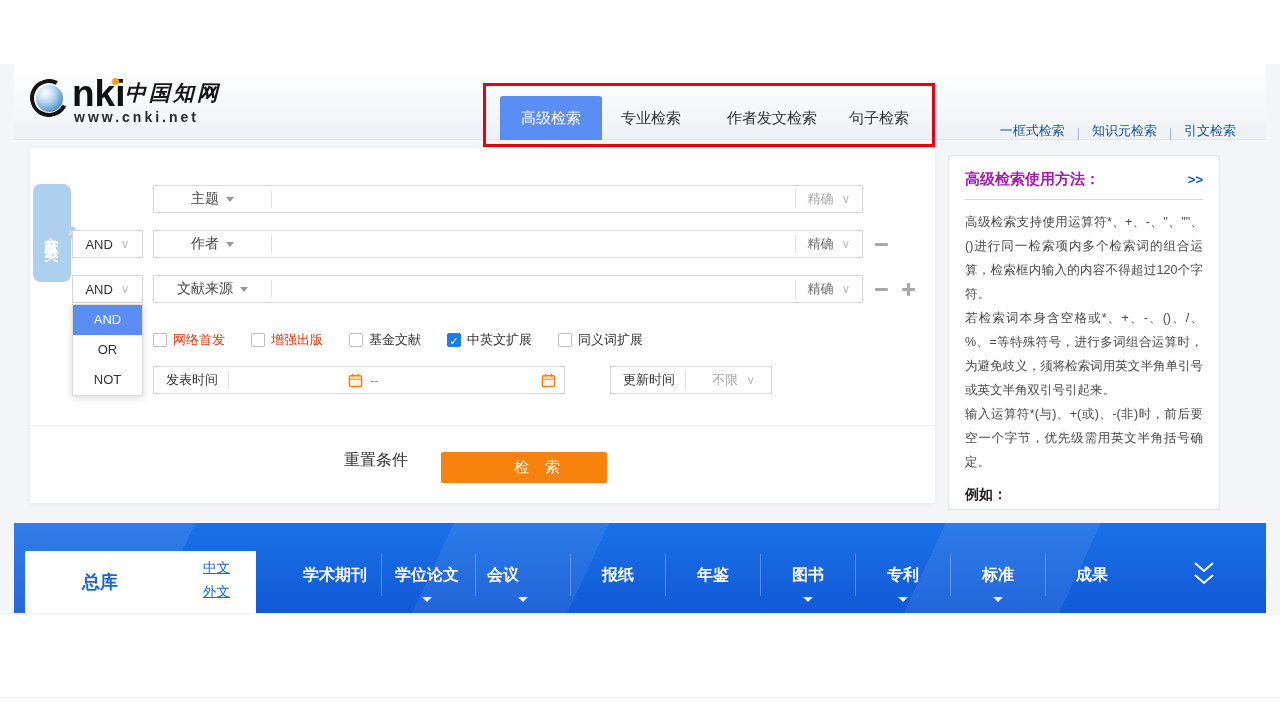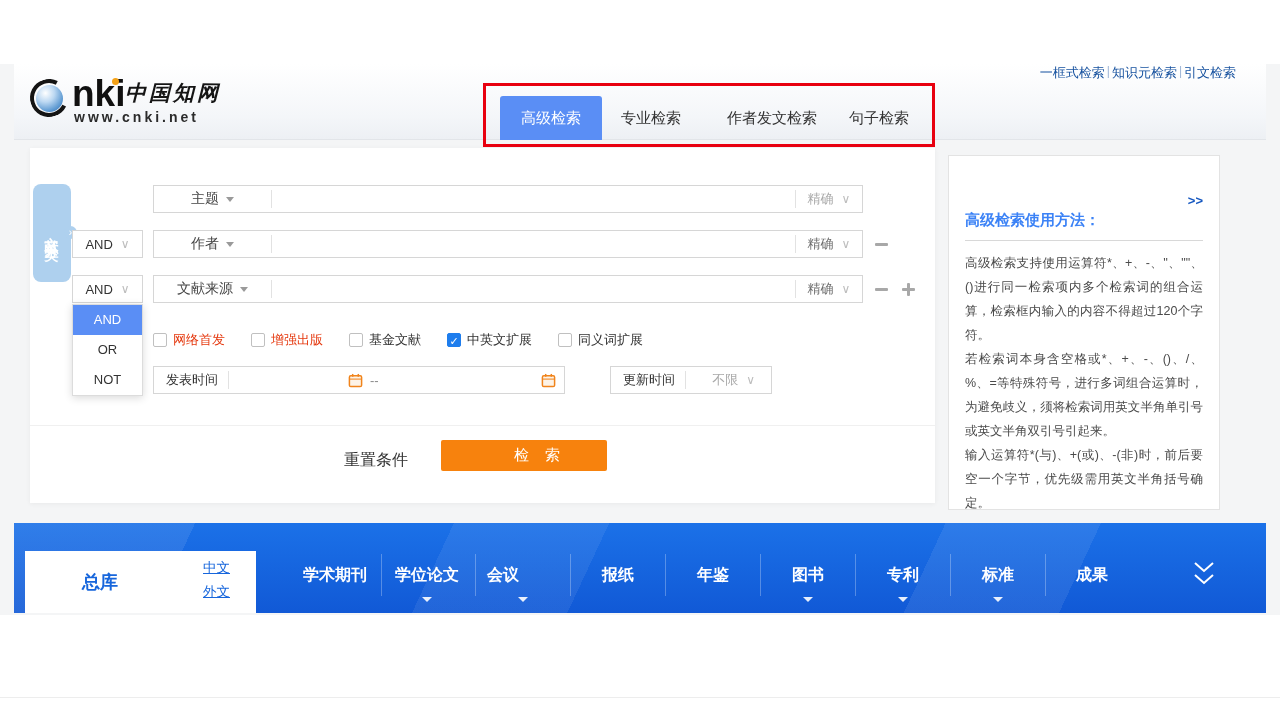--- a/index.html
+++ b/index.html
@@ -22,21 +22,21 @@
              font-weight:bold; font-size:21px; color:#151515; letter-spacing:3px; }
   .logo-url { position:absolute; left:44px; top:33px; font-size:14px; font-weight:bold; color:#2b2b2b; letter-spacing:3px; }
 
   .tab-active { position:absolute; left:486px; top:32px; width:102px; height:44px; background:#5a8ef5;
                 border-radius:3px 3px 0 0; color:#fff; font-size:15px; display:flex; align-items:center;
                 justify-content:center; cursor:pointer; }
   .tab { position:absolute; top:32px; height:44px; line-height:44px; color:#333; font-size:15px;
          text-align:center; transform:translateX(-50%); cursor:pointer; white-space:nowrap; }
   .t2 { left:637px; } .t3 { left:758px; } .t4 { left:865px; }
 
-  .hlinks { position:absolute; right:30px; top:0; height:76px; display:flex; align-items:flex-start; gap:2px;
+  .hlinks { position:absolute; right:30px; top:0; height:76px; display:flex; align-items:flex-end; gap:12px;
             font-size:13px; color:#15509e; }
   .hlinks .lnk { cursor:pointer; white-space:nowrap; }
   .hlinks .sep { color:#9db4d6; font-size:12px; }
 
   .red-box { position:absolute; left:483px; top:83px; width:452px; height:64px;
              border:3px solid #e8000f; z-index:30; pointer-events:none; }
 
   
   .card { position:absolute; left:30px; top:148px; width:905px; height:355px; background:#fff;
           box-shadow:0 1px 5px rgba(0,0,0,0.05); }
@@ -90,29 +90,29 @@
 
   .updbox { position:absolute; left:580px; top:218px; width:162px; height:28px; border:1px solid #d6d6d6;
             background:#fff; display:flex; align-items:center; }
   .updbox .dlabel { padding-left:12px; font-size:13px; color:#333; white-space:nowrap; }
   .updbox .vsep { margin:0 12px 0 10px; }
   .updbox .val { color:#a9a9a9; font-size:13px; margin-right:8px; }
   .updbox .caret { color:#bdbdbd; font-size:12px; }
 
   .card-div { position:absolute; left:0; top:277px; width:905px; height:1px; background:#f0f0f0; }
   .reset { position:absolute; left:314px; top:296px; height:31px; line-height:31px; font-size:16px; color:#333; cursor:pointer; }
-  .search-btn { position:absolute; left:411px; top:292px; width:166px; height:31px; background:#f7820d; border:0;
+  .search-btn { position:absolute; left:411px; top:304px; width:166px; height:31px; background:#f7820d; border:0;
                 border-radius:2px; color:#fff; font-size:15px; letter-spacing:6px; cursor:pointer;
                 font-family:"Liberation Sans", sans-serif;padding-left:32px; }
 
   
   .help { position:absolute; left:948px; top:155px; width:272px; height:355px; background:#fff;
           border:1px solid #e3e3e3; padding:14px 16px; overflow:hidden; }
   .help-head { display:flex; align-items:center; justify-content:space-between; }
-  .help-title { font-size:15px; font-weight:bold; color:#3b82f6;margin-top:41px; }
+  .help-title { font-size:15px; font-weight:bold; color:#a21caf; }
   .help-more { font-size:13px; font-weight:bold; color:#1557c0; cursor:pointer; }
   .help-hr { border:0; border-top:1px solid #d8d8d8; margin:10px 0 10px; }
   .help p { font-size:12.5px; color:#4a4a4a; line-height:1.92; text-align:justify; }
   .ex-title { font-size:14px; font-weight:bold; color:#222; margin-top:12px; }
 
   
   .bbar { position:absolute; left:14px; top:523px; width:1252px; height:90px;
           background:
             linear-gradient(115deg, rgba(255,255,255,0.09) 0 14%, rgba(255,255,255,0) 14% 34%,
               rgba(255,255,255,0.07) 34% 46%, rgba(255,255,255,0) 46% 72%,

